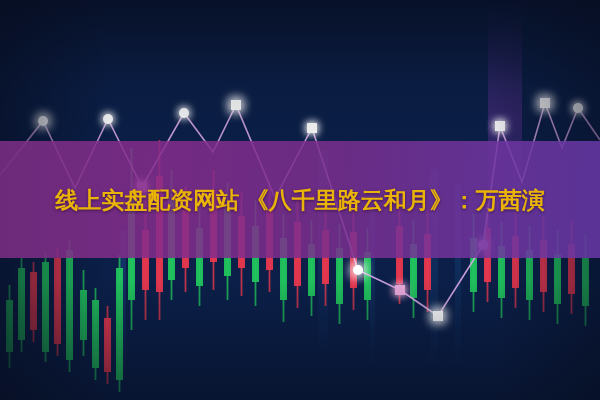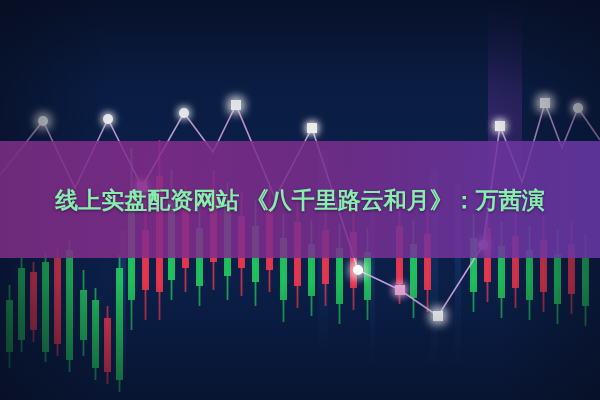--- a/index.html
+++ b/index.html
@@ -38,21 +38,21 @@
         rgba(112,52,158,0.86) 80%,
         rgba(104,56,166,0.86) 100%);
     mix-blend-mode:normal;
   }
   .title-text{
     position:absolute;left:0;right:0;
     top:141px;height:117px;
     display:flex;flex-direction:column;
     align-items:center;justify-content:center;
     text-align:center;
-    color:#86efac;
+    color:#eab308;
     font-weight:bold;
     font-size:23px;
     line-height:36px;
     letter-spacing:0.5px;
     text-shadow:0 1px 3px rgba(30,0,45,0.6);
     padding:0 12px;
     box-sizing:border-box;
     white-space:nowrap;
   }
   .title-line{display:block;}

